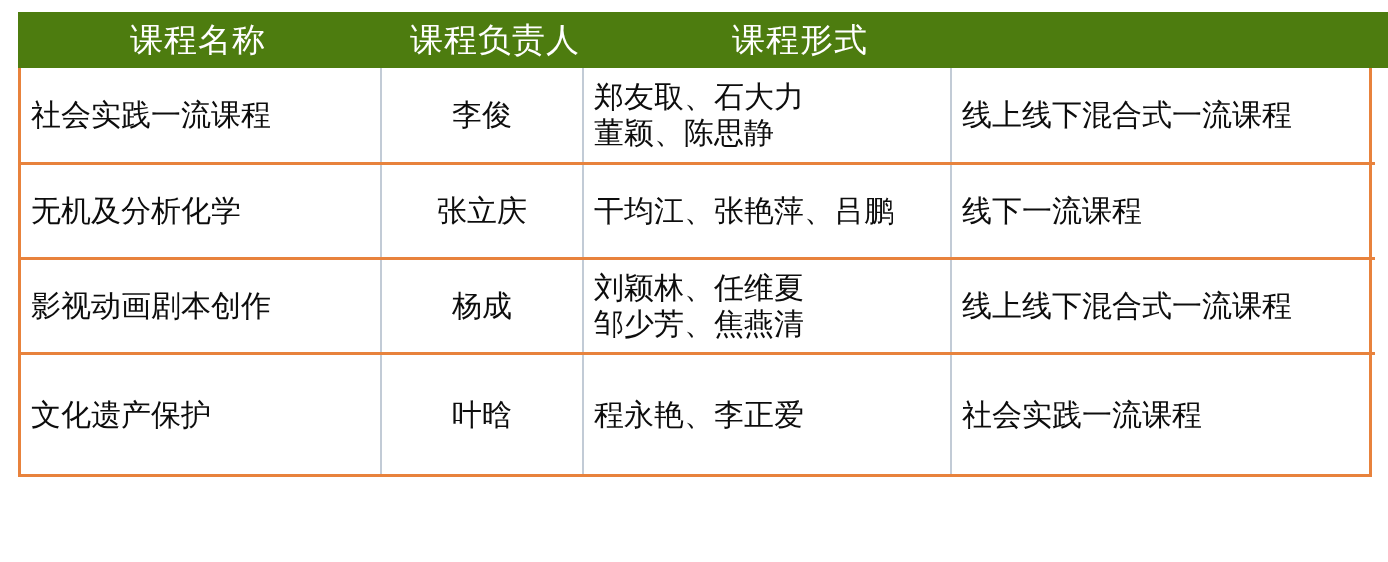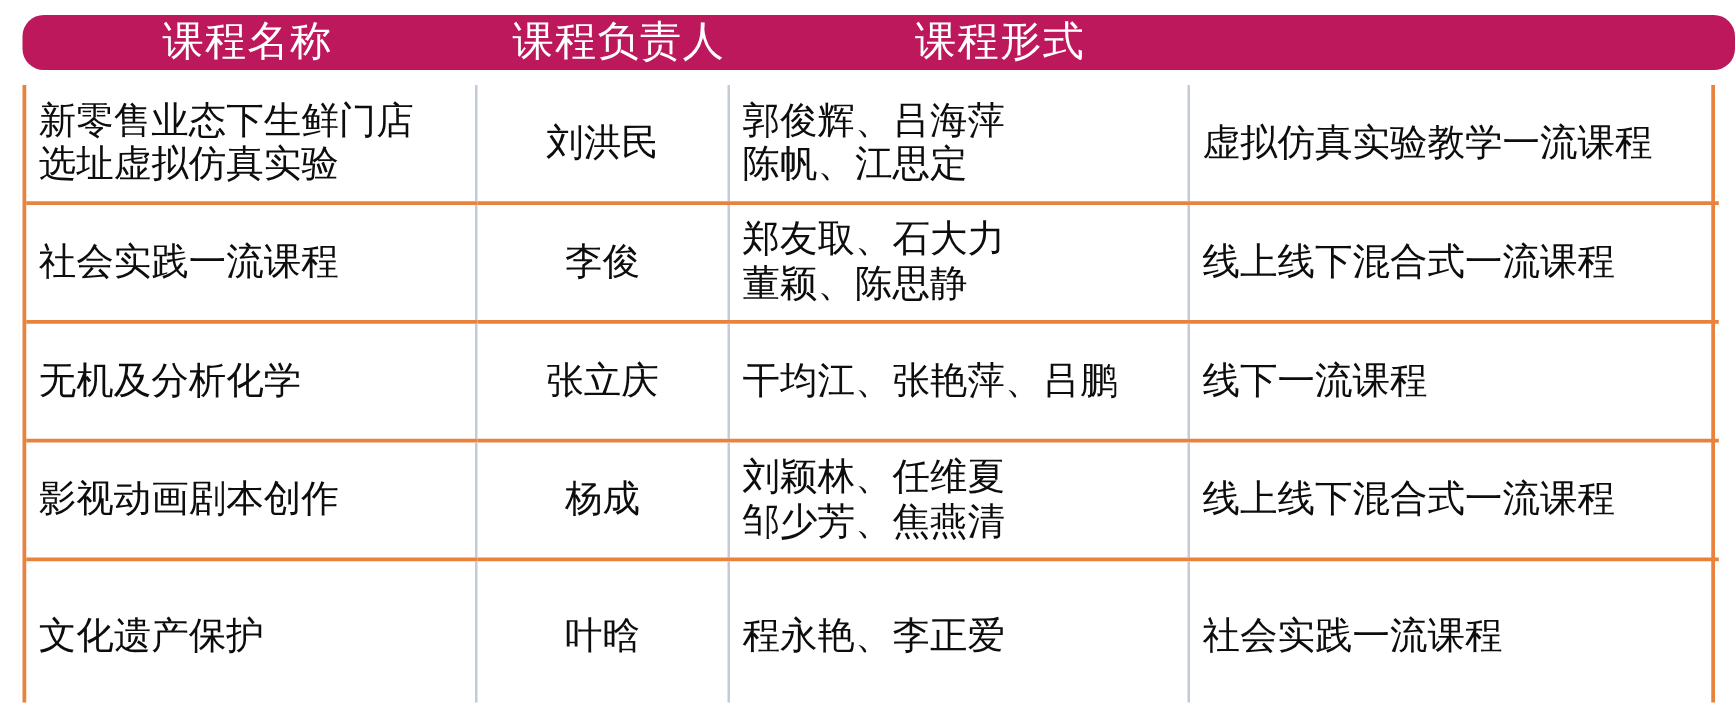--- a/index.html
+++ b/index.html
@@ -20,26 +20,25 @@
     height: 562px;
     background: #ffffff;
   }
 
   
   .header-band {
     position: absolute;
     left: 18px;
     top: 12px;
     width: 1370px;
-    height: 44px;
-    background: #be185d;
+    height: 56px;
+    background: #4d7c0f;
     display: flex;
     align-items: center;
     box-sizing: border-box;
-    border-radius: 17px;
   }
   .header-cell {
     color: #ffffff;
     font-size: 33px;
     line-height: 1;
     text-align: center;
     letter-spacing: 1px;
     white-space: nowrap;
     font-family: "Liberation Serif", "DejaVu Serif", serif;
   }
@@ -103,34 +102,20 @@
   <div class="header-band">
     <div class="header-cell hc-1">课程名称</div>
     <div class="header-cell hc-2">课程负责人</div>
     <div class="header-cell hc-4">课程形式</div>
   </div>
 
   <div class="table-wrap">
     <table class="course-table">
       <tbody>
 
-        <tr class="row-h-tall">
-          <td class="col-name">
-            <span class="cell-line">新零售业态下生鲜门店</span>
-            <span class="cell-line">选址虚拟仿真实验</span>
-          </td>
-          <td class="col-leader">刘洪民</td>
-          <td class="col-team">
-            <span class="cell-line">郭俊辉、吕海萍</span>
-            <span class="cell-line">陈帆、江思定</span>
-          </td>
-          <td class="col-form">
-            <span class="cell-line">虚拟仿真实验教学一流课程</span>
-          </td>
-        </tr>
 
         <tr class="row-h-std">
           <td class="col-name">
             <span class="cell-line">社会实践一流课程</span>
           </td>
           <td class="col-leader">李俊</td>
           <td class="col-team">
             <span class="cell-line">郑友取、石大力</span>
             <span class="cell-line">董颖、陈思静</span>
           </td>

